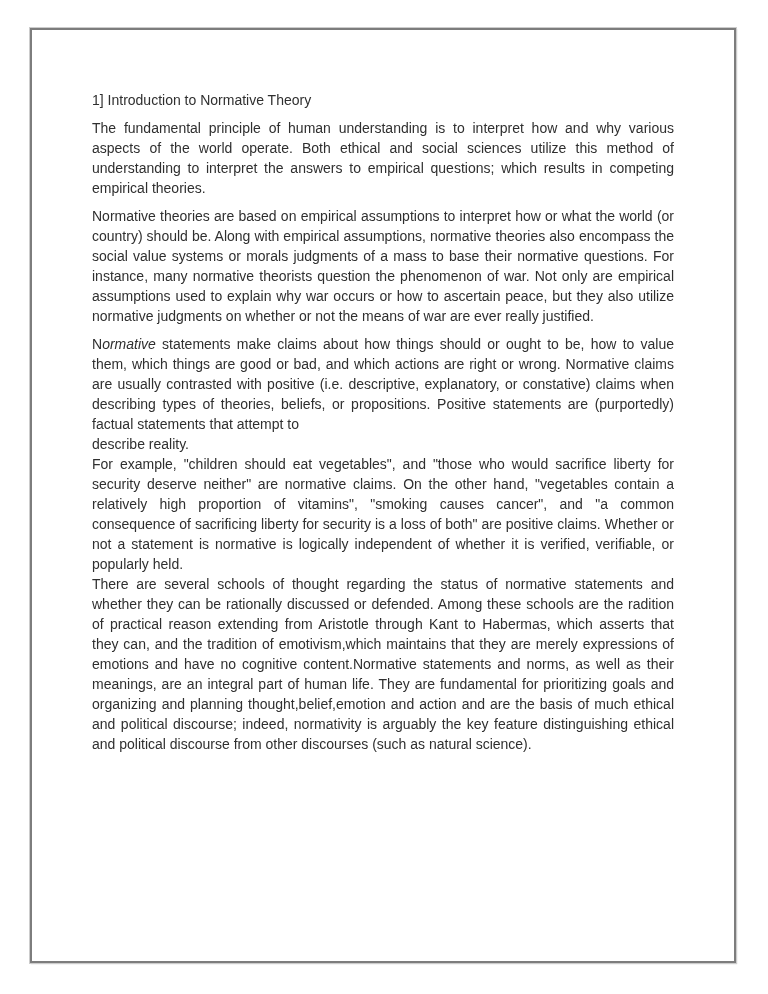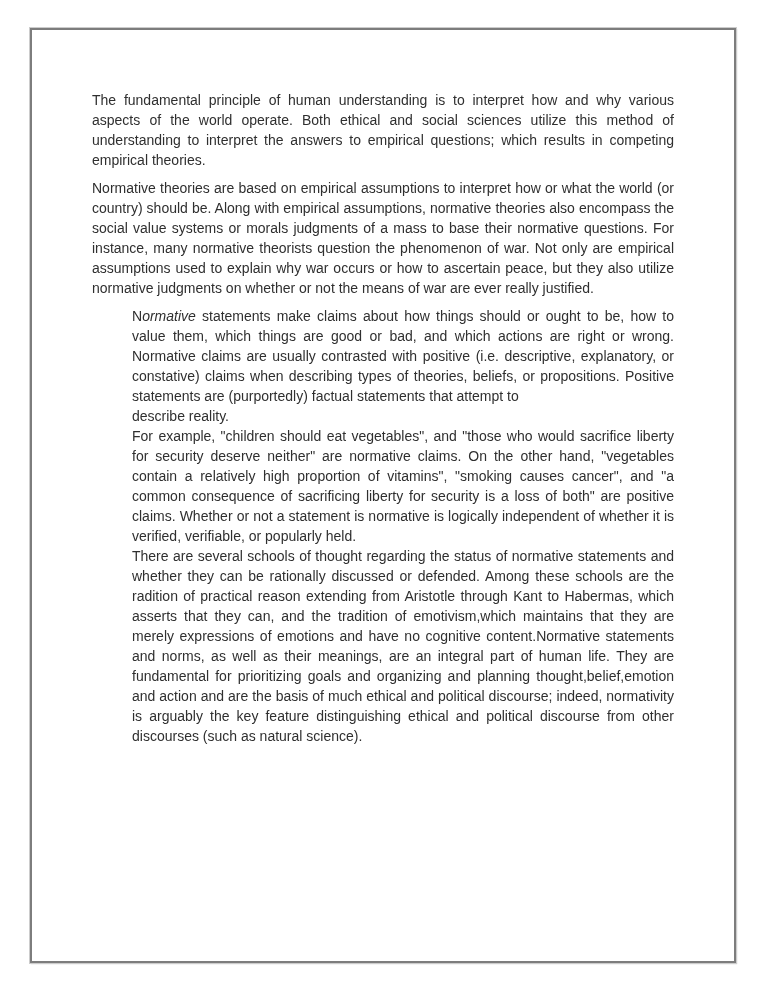--- a/index.html
+++ b/index.html
@@ -43,31 +43,31 @@
   .doc-para {
     font-size: 14px;
     line-height: 20px;
     margin: 0 0 8px 0;
     text-align: justify;
     text-justify: inter-word;
     color: #2f2f2f;
   }
   .doc-para.tight {
     margin-bottom: 0;
-    margin-left: 40px;
   }
   .italic {
     font-style: italic;
   }
 </style>
 </head>
 <body>
 
 <div class="page-frame">
   <div class="content">
+    <h1 class="doc-heading">1] Introduction to Normative Theory</h1>
     <div>
         <p class="doc-para"><span class="">The fundamental principle of human understanding is to interpret how and why various aspects of the world operate. Both ethical and social sciences utilize this method of understanding to interpret the answers to empirical questions; which results in competing empirical theories.</span></p>
         <p class="doc-para"><span class="">Normative theories are based on empirical assumptions to interpret how or what the world (or country) should be. Along with empirical assumptions, normative theories also encompass the social value systems or morals judgments of a mass to base their normative questions. For instance, many normative theorists question the phenomenon of war. Not only are empirical assumptions used to explain why war occurs or how to ascertain peace, but they also utilize normative judgments on whether or not the means of war are ever really justified.</span></p>
         <p class="doc-para tight"><span class="">N</span><span class="italic">ormative</span><span class=""> statements make claims about how things should or ought to be, how to value them, which things are good or bad, and which actions are right or wrong. Normative claims are usually contrasted with positive (i.e. descriptive, explanatory, or constative) claims when describing types of theories, beliefs, or propositions. Positive statements are (purportedly) factual statements that attempt to</span><br><span class="">describe reality.</span></p>
         <p class="doc-para tight"><span class="">For example, "children should eat vegetables", and "those who would sacrifice liberty for security deserve neither" are normative claims. On the other hand, "vegetables contain a relatively high proportion of vitamins", "smoking causes cancer", and "a common consequence of sacrificing liberty for security is a loss of both" are positive claims. Whether or not a statement is normative is logically independent of whether it is verified, verifiable, or popularly held.</span></p>
         <p class="doc-para tight"><span class="">There are several schools of thought regarding the status of normative statements and whether they can be rationally discussed or defended. Among these schools are the radition of practical reason extending from Aristotle through Kant to Habermas, which asserts that they can, and the tradition of emotivism,which maintains that they are merely expressions of emotions and have no cognitive content.Normative statements and norms, as well as their meanings, are an integral part of human life. They are fundamental for prioritizing goals and organizing and planning thought,belief,emotion and action and are the basis of much ethical and political discourse; indeed, normativity is arguably the key feature distinguishing ethical and political discourse from other discourses (such as natural science).</span></p>
       </div>
   </div>
 </div>
 

